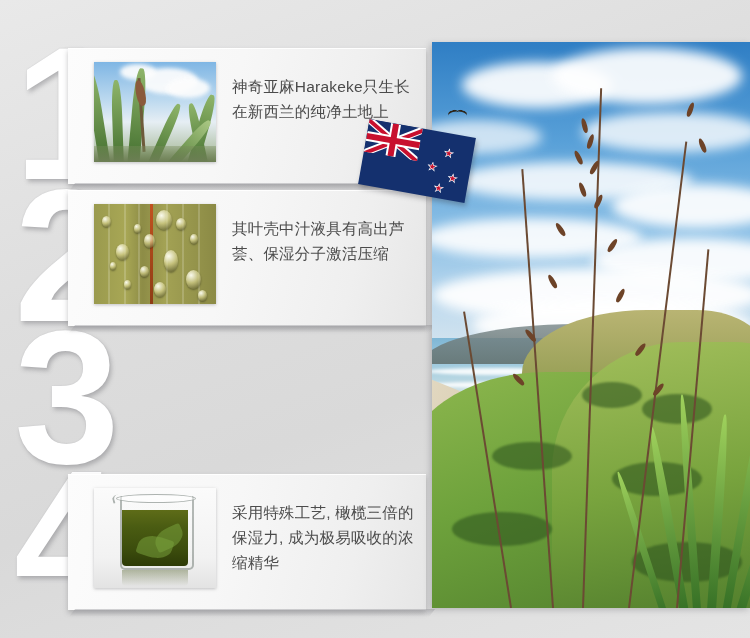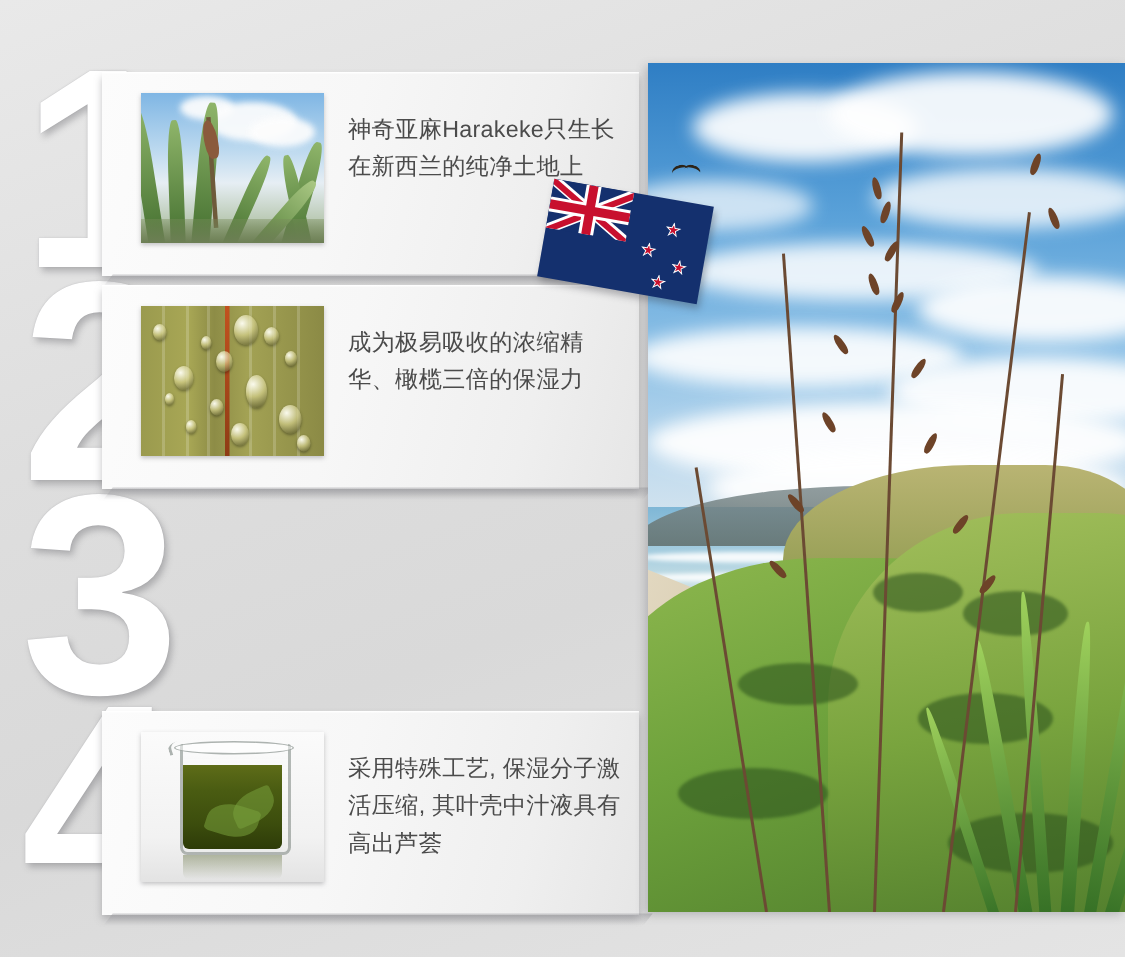--- a/index.html
+++ b/index.html
@@ -246,35 +246,35 @@
       <span class="drop" style="left:82px;top:14px;width:10px;height:12px"></span>
       <span class="drop" style="left:96px;top:30px;width:8px;height:10px"></span>
       <span class="drop" style="left:70px;top:46px;width:14px;height:22px"></span>
       <span class="drop" style="left:46px;top:62px;width:9px;height:11px"></span>
       <span class="drop" style="left:30px;top:76px;width:7px;height:9px"></span>
       <span class="drop" style="left:60px;top:78px;width:12px;height:15px"></span>
       <span class="drop" style="left:92px;top:66px;width:15px;height:19px"></span>
       <span class="drop" style="left:104px;top:86px;width:9px;height:11px"></span>
       <span class="drop" style="left:16px;top:58px;width:6px;height:8px"></span>
     </div>
-    <div class="card-text">成为极易吸收的浓缩精华、橄榄三倍的保湿力</div>
+    <div class="card-text">其叶壳中汁液具有高出芦荟、保湿分子激活压缩</div>
   </div>
 
 
   <div class="card c4">
     <div class="thumb t4">
       <span class="glass"></span>
       <span class="liquid"></span>
       <span class="leafin li1"></span>
         <span class="leafin li2"></span>
       <span class="rim"></span>
         <span class="spout"></span>
       <span class="refl"></span>
     </div>
-    <div class="card-text">采用特殊工艺, 保湿分子激活压缩, 其叶壳中汁液具有高出芦荟</div>
+    <div class="card-text">采用特殊工艺, 橄榄三倍的保湿力, 成为极易吸收的浓缩精华</div>
   </div>
 
   <div class="hero">
     <div class="sky"></div>
     <span class="cl k1"></span>
       <span class="cl k2"></span>
       <span class="cl k3"></span>
     <span class="cl k4"></span>
       <span class="cl k5"></span>
       <span class="cl k6"></span>

